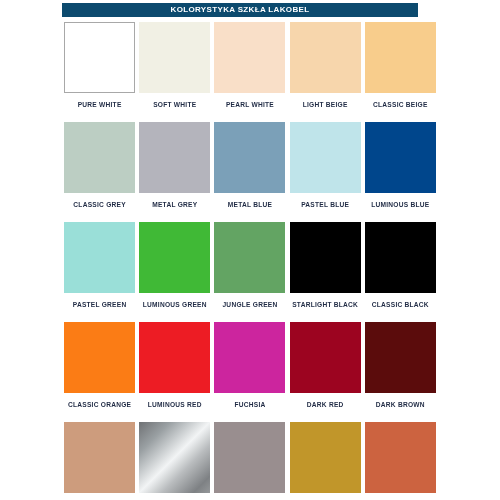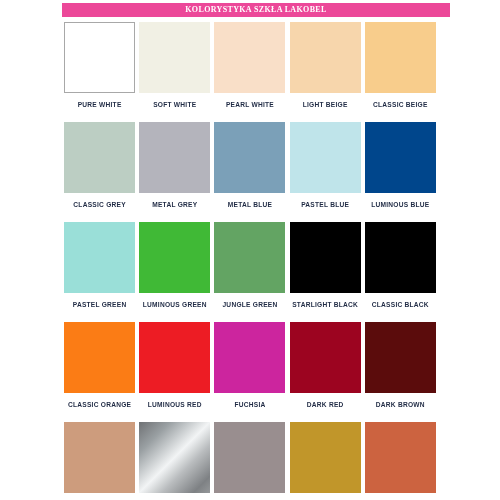--- a/index.html
+++ b/index.html
@@ -19,27 +19,26 @@
     width: 500px;
     height: 500px;
     box-sizing: border-box;
   }
 
   
   .title-bar {
     position: absolute;
     left: 62px;
     top: 3px;
-    width: 388px;
+    width: 356px;
     height: 14px;
-    background: #ec4899;
+    background: #0c4a6e;
     display: flex;
     align-items: center;
     justify-content: center;
-    font-family: Liberation Serif, serif;
   }
   .title-text {
     color: #ffffff;
     font-size: 8px;
     font-weight: bold;
     letter-spacing: 0.35px;
     line-height: 1;
     white-space: nowrap;
   }
 

